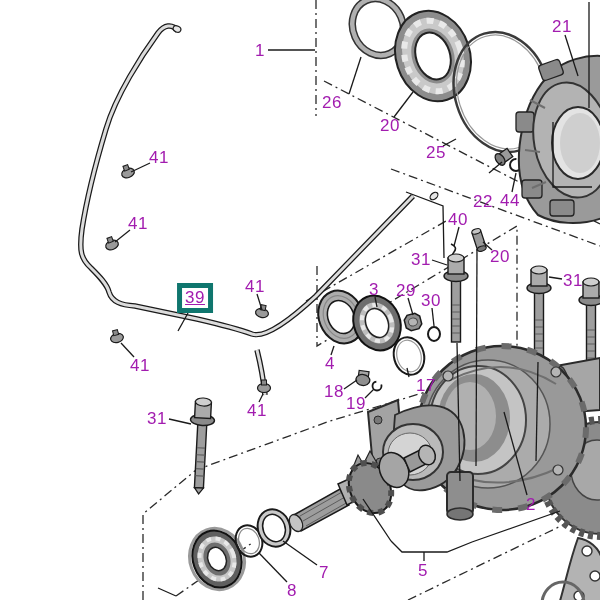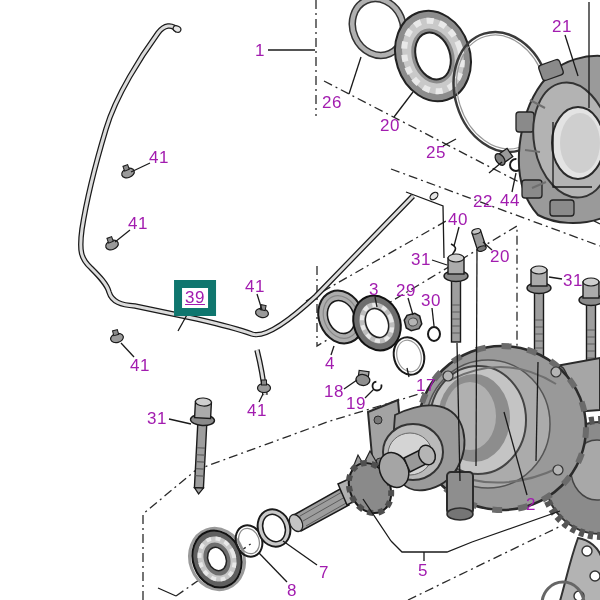--- a/index.html
+++ b/index.html
@@ -2,21 +2,21 @@
 <html><head>
 <meta charset="utf-8">
 <style>
   html,body{margin:0;padding:0;background:#fff;}
   #stage{position:relative;width:600px;height:600px;background:#fff;overflow:hidden;
          font-family:"Liberation Sans",sans-serif;}
   #art{position:absolute;left:0;top:0;width:600px;height:600px;}
   #labels{position:absolute;left:0;top:0;width:600px;height:600px;pointer-events:none;}
   .callout{position:absolute;transform:translate(-50%,-50%);font-size:17px;line-height:1;
            color:#a21caf;letter-spacing:.5px;white-space:nowrap;pointer-events:auto;}
-  .callout.hl{border:8px solid #0f766e;background:#fff;padding:1px 3px 2px 3px;text-decoration:underline;}
+  .callout.hl{border:5px solid #0f766e;background:#fff;padding:1px 3px 2px 3px;text-decoration:underline;}
 </style>
 </head>
 <body>
 
 <div id="stage">
 <svg id="art" viewBox="0 0 600 600" xmlns="http://www.w3.org/2000/svg">
 
   <g stroke="#2a2a2a" stroke-width="1.3" fill="none" stroke-dasharray="9 4 2 4">
     <path d="M316,0 V116"></path>
     <path d="M317,266 V346 L517,226 V358"></path>

